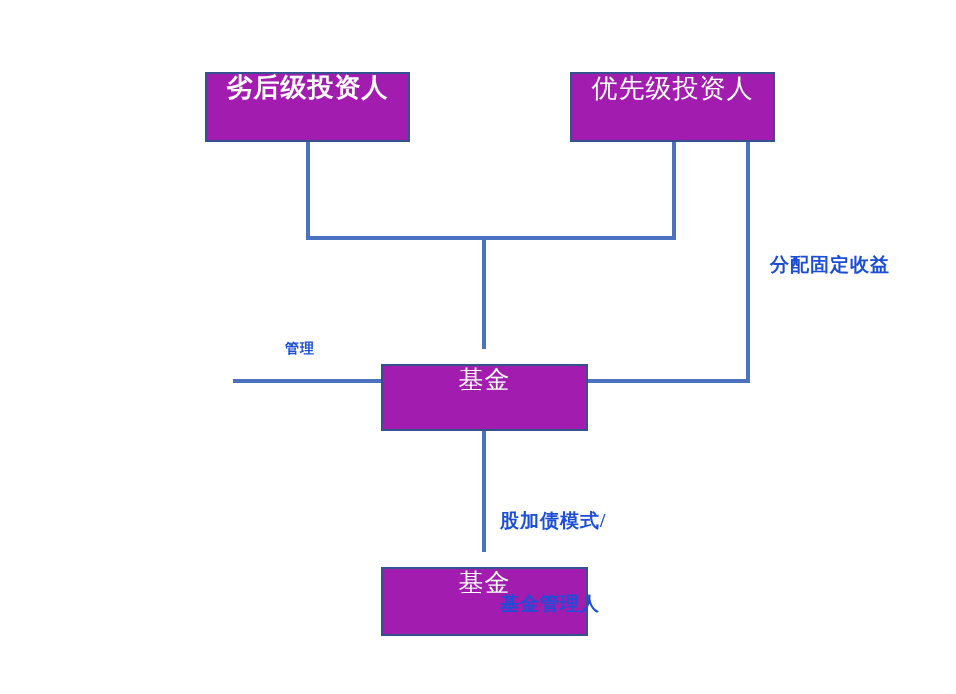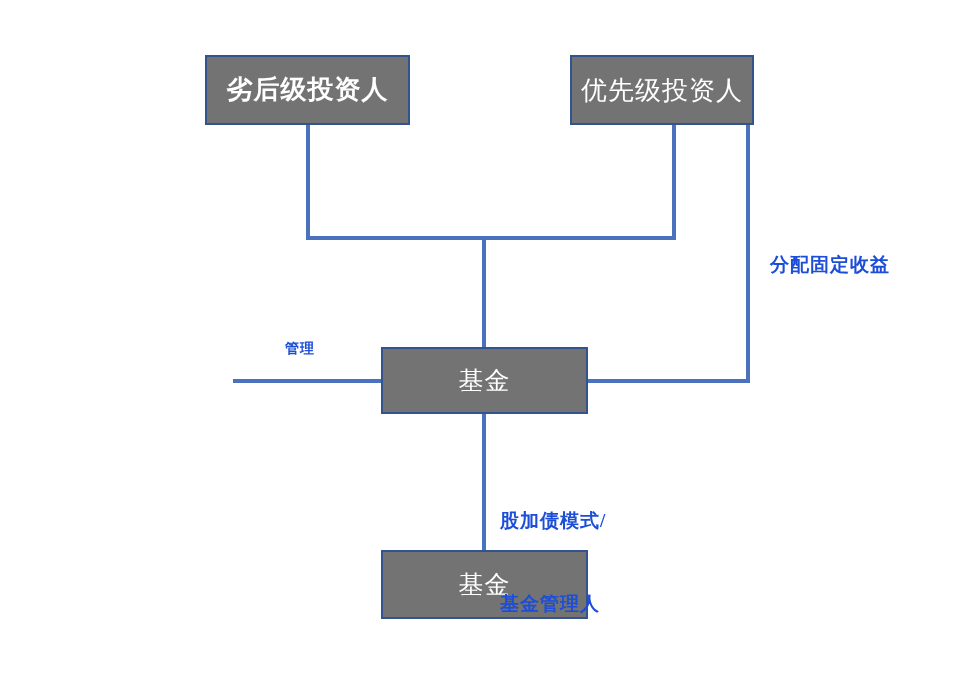--- a/index.html
+++ b/index.html
@@ -16,27 +16,28 @@
   #canvas {
     position: relative;
     width: 956px;
     height: 694px;
     background: #ffffff;
   }
   
   .node {
     position: absolute;
     box-sizing: border-box;
-    background: #737373;
+    background: #a21caf;
     border: 2px solid #33538f;
     display: flex;
-    align-items: center;
+    align-items: flex-start;
     justify-content: center;
     color: #ffffff;
     z-index: 3;
+    margin-top: 17px;
   }
   .node .node-label {
     display: block;
     line-height: 1.1;
     letter-spacing: 1px;
     white-space: nowrap;
   }
   .node-serif .node-label {
     font-family: "Liberation Serif", "DejaVu Serif", serif;
     font-weight: 700;
@@ -44,21 +45,21 @@
   .node-sans .node-label {
     font-family: "Liberation Sans", "DejaVu Sans", sans-serif;
     font-weight: 400;
   }
   .node-songti .node-label {
     font-family: "Liberation Serif", "DejaVu Serif", serif;
     font-weight: 400;
   }
 
   #node-subordinate  { left:205px; top:55px;  width:205px; height:70px; font-size:26px; }
-  #node-senior       { left:570px; top:55px;  width:184px; height:70px; font-size:26px; }
+  #node-senior       { left:570px; top:55px;  width:205px; height:70px; font-size:26px; }
   #node-manager      { left:29px;  top:348px; width:206px; height:66px; font-size:25px; }
   #node-fund-main    { left:381px; top:347px; width:207px; height:67px; font-size:25px; }
   #node-fund-target  { left:381px; top:550px; width:207px; height:69px; font-size:25px; }
 
   
   .wire {
     position: absolute;
     background: #4a72bf;
     z-index: 1;
   }

